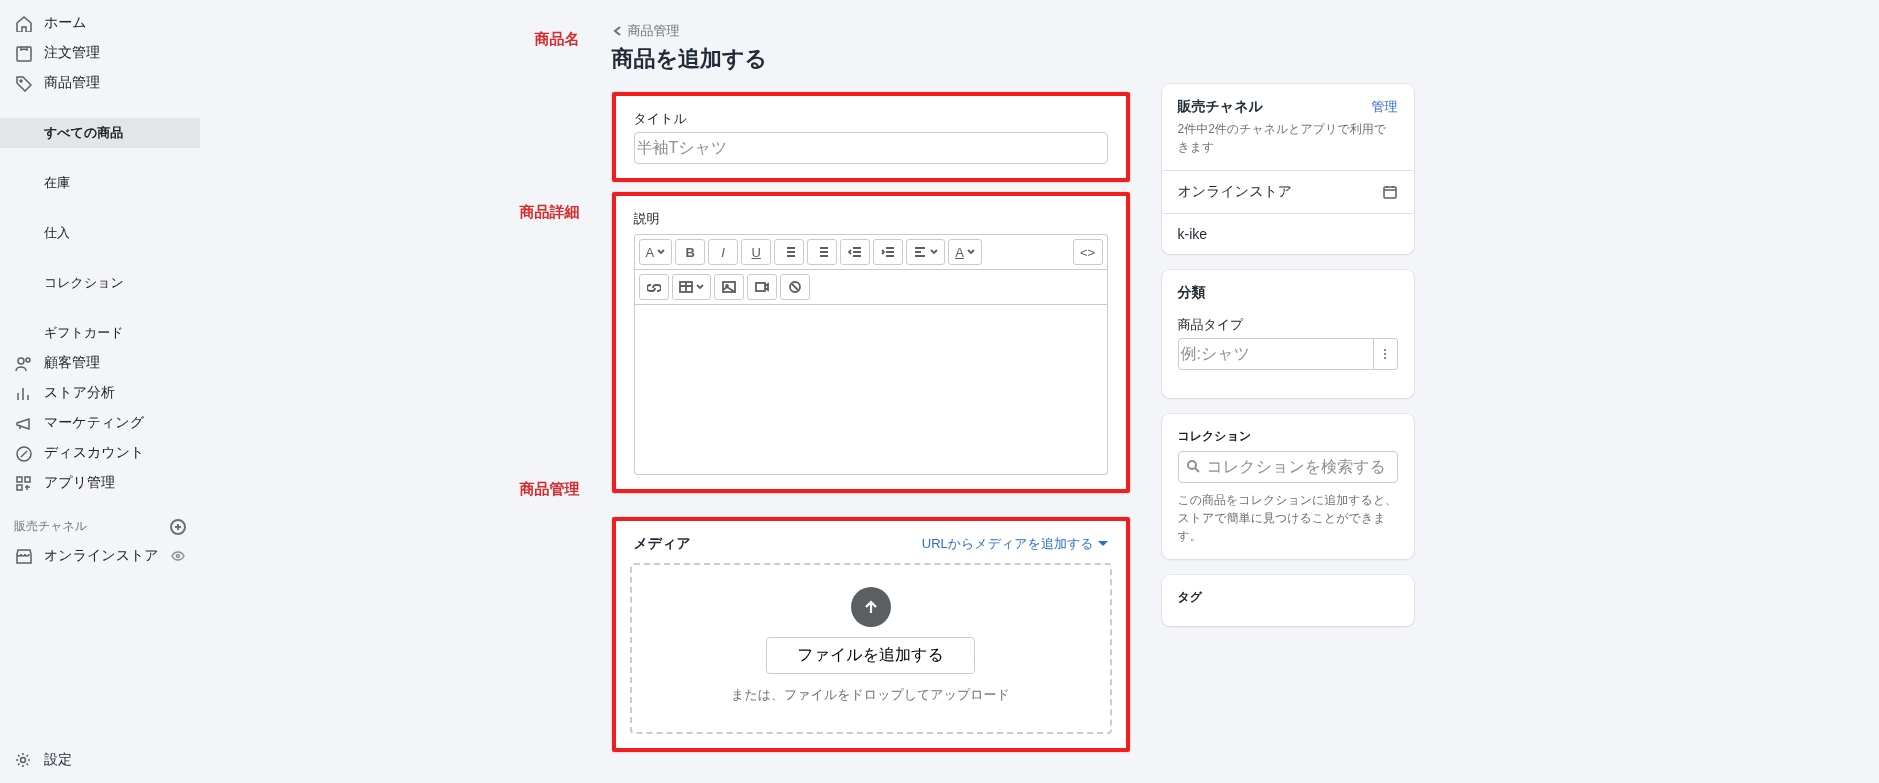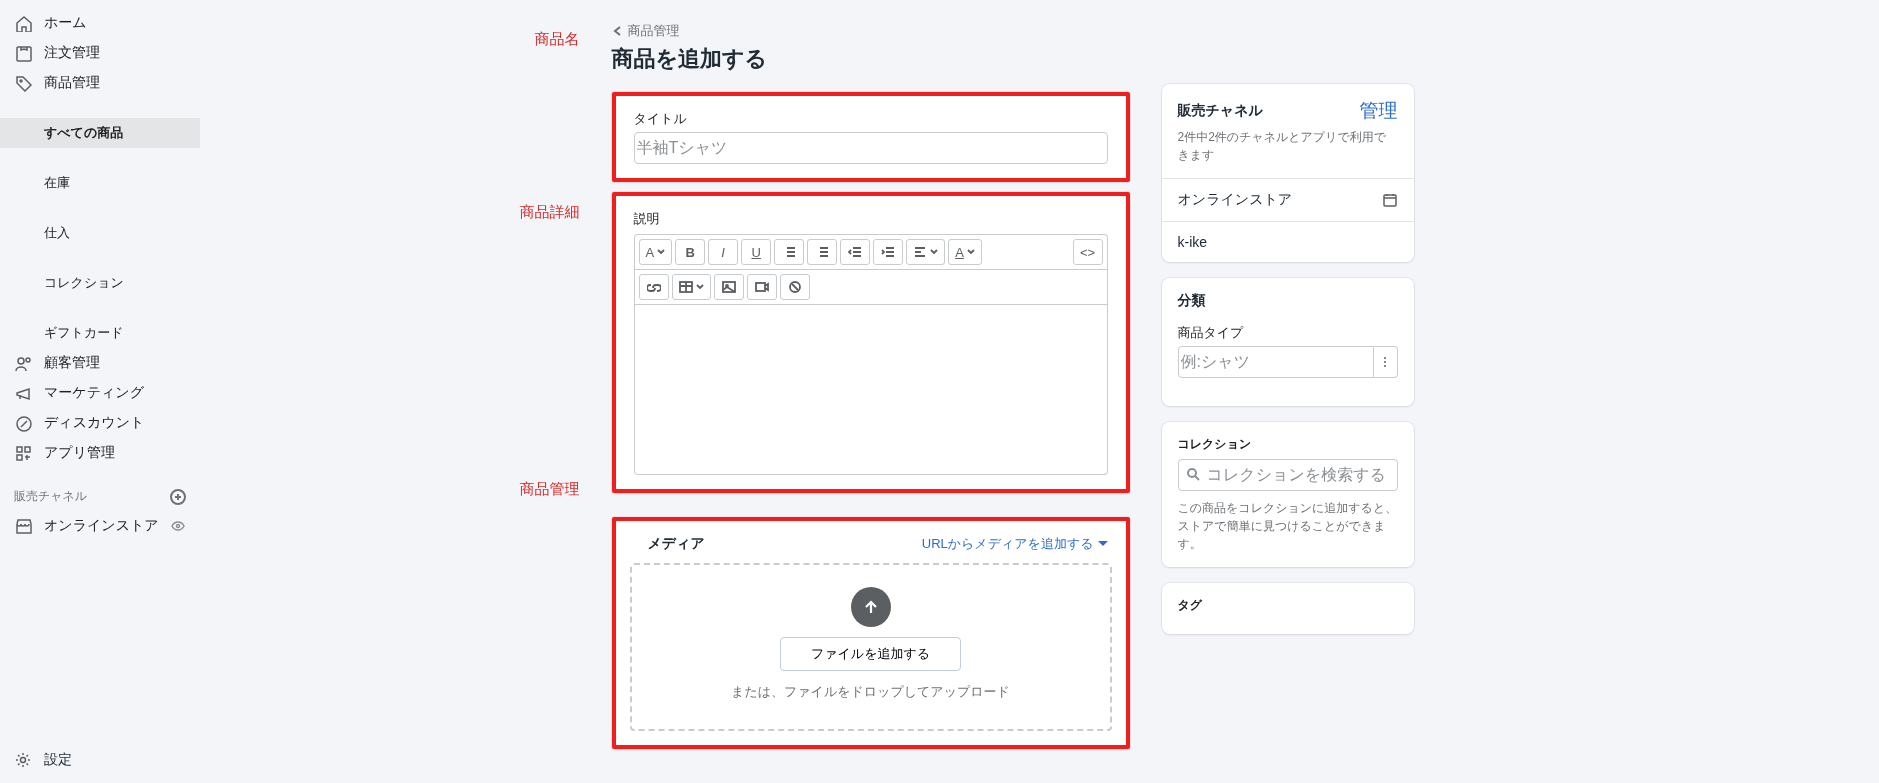--- a/index.html
+++ b/index.html
@@ -26,21 +26,21 @@
 .container { max-width:1060px; margin:0 auto; display:flex; gap:32px; align-items:flex-start; }
 .col-left { flex-shrink:0; }
 .center { flex:0 0 auto; width:518px; }
 .right { flex:0 0 auto; width:252px; }
 
 .breadcrumb { display:flex; align-items:center; color:#6d7175; font-size:13px; margin-bottom:4px; cursor:pointer; }
 .breadcrumb svg { width:12px; height:12px; stroke:#6d7175; fill:none; stroke-width:2; margin-right:4px; }
 .page-title { font-size:22px; font-weight:700; margin-bottom:18px; }
 
 .label-col { width:70px; }
-.label-item { color:#d92b2b; font-weight:400; font-size:15px; text-align:right; }
+.label-item { color:#d92b2b; font-weight:700; font-size:15px; text-align:right; }
 .label-name { margin-top:8px; }
 .label-detail { margin-top:154px; }
 .label-image { margin-top:258px; }
 
 .card { background:#fff; border-radius:8px; box-shadow:0 0 0 1px rgba(0,0,0,0.05),0 1px 3px rgba(0,0,0,0.08); }
 .red-box { border:4px solid #f21d1d; border-radius:2px; }
 .card-pad { padding:14px 18px; }
 
 .field-label { font-size:13px; color:#202223; margin-bottom:4px; display:block; }
 .input { width:100%; border:1px solid #c9cccf; border-radius:4px; padding:6px 2px; font-size:16px; color:#202223; }
@@ -52,36 +52,36 @@
 .toolbar { border:1px solid #c9cccf; border-bottom:none; border-radius:4px 4px 0 0; background:#fff; }
 .tb-row { display:flex; border-bottom:1px solid #c9cccf; padding:4px; gap:3px; flex-wrap:wrap; align-items:center; }
 .tb-btn { border:1px solid #c9cccf; background:#fff; width:30px; height:26px; border-radius:3px; display:flex; align-items:center; justify-content:center; cursor:pointer; font-size:13px; color:#5c5f62; }
 .tb-btn.wide { width:auto; padding:0 6px; gap:3px; }
 .tb-btn svg { width:14px; height:14px; stroke:#5c5f62; fill:none; stroke-width:1.8; }
 .tb-btn .caret { width:8px; height:8px; }
 .tb-btn.right-float { margin-left:auto; }
 .editor-body { border:1px solid #c9cccf; border-top:none; border-radius:0 0 4px 4px; height:170px; background:#fff; }
 
 .media-card{ }
-.media-head { display:flex; justify-content:space-between; align-items:center; padding:14px 18px 10px 32px; }
+.media-head { display:flex; justify-content:space-between; align-items:center; padding:14px 18px 10px 18px; }
 .media-title { font-weight:600; font-size:14px; }
 .media-link { color:#2c6ecb; font-size:13px; cursor:pointer; display:flex; align-items:center; gap:4px; }
 .media-link svg { width:10px; height:10px; fill:#2c6ecb; }
 .dropzone { margin:0 14px 14px 14px; border:2px dashed #c9cccf; border-radius:4px; text-align:center; padding:22px 10px 28px 10px; }
 .dz-icon { width:40px; height:40px; border-radius:50%; background:#5c5f62; display:inline-flex; align-items:center; justify-content:center; margin-bottom:10px; }
 .dz-icon svg { width:20px; height:20px; stroke:#fff; fill:none; stroke-width:2.2; }
-.dz-btn { display:inline-block; border:1px solid #c4cdd5; border-radius:4px; padding:7px 30px; font-size:13px; background:#fff; cursor:pointer; margin-bottom:12px; }
+.dz-btn { display:inline-block; border:1px solid #c4cdd5; border-radius:4px; padding:7px 30px; font-size:16px; background:#fff; cursor:pointer; margin-bottom:12px; }
 .dz-text { color:#6d7175; font-size:13px; }
 
 
 .r-card { background:#fff; border-radius:8px; box-shadow:0 0 0 1px rgba(0,0,0,0.05),0 1px 3px rgba(0,0,0,0.08); margin-bottom:16px; }
 .r-pad { padding:14px 16px; }
 .r-head { display:flex; justify-content:space-between; align-items:center; }
 .r-title { font-weight:600; font-size:14px; }
-.r-link { color:#2c6ecb; font-size:19px; cursor:pointer; }
+.r-link { color:#2c6ecb; font-size:13px; cursor:pointer; }
 .r-sub { color:#6d7175; font-size:12px; margin-top:4px; line-height:1.5; }
 .r-row { border-top:1px solid #e1e3e5; display:flex; justify-content:space-between; align-items:center; padding:12px 16px; }
 .r-row .cal { width:16px; height:16px; stroke:#5c5f62; fill:none; stroke-width:1.5; }
 
 .r-field { margin-bottom:14px; }
 .select-wrap { display:flex; }
 .select-wrap .input { border-radius:4px 0 0 4px; }
 .sel-btn { border:1px solid #c9cccf; border-left:none; border-radius:0 4px 4px 0; width:26px; display:flex; align-items:center; justify-content:center; background:#fff; cursor:pointer; }
 .sel-btn .dots { display:flex; flex-direction:column; gap:2px; }
 .sel-btn .dots span { width:2px; height:2px; background:#5c5f62; border-radius:50%; }
@@ -135,20 +135,26 @@
           <span>ギフトカード</span>
         </div>
 
       <div class="nav-item">
         <svg class="ic">
             <circle cx="7" cy="7" r="3"></circle>
             <path d="M2 17c0-3 3-4 5-4s5 1 5 4"></path>
             <circle cx="14" cy="6" r="2"></circle>
           </svg>
         <span>顧客管理</span>
+      </div>
+      <div class="nav-item">
+        <svg class="ic">
+            <path d="M4 16V9M9 16V4M14 16v-5"></path>
+          </svg>
+        <span>ストア分析</span>
       </div>
       <div class="nav-item">
         <svg class="ic">
             <path d="M3 9l12-4v10L3 11V9z"></path>
             <path d="M6 11v4"></path>
           </svg>
         <span>マーケティング</span>
       </div>
       <div class="nav-item">
         <svg class="ic">

